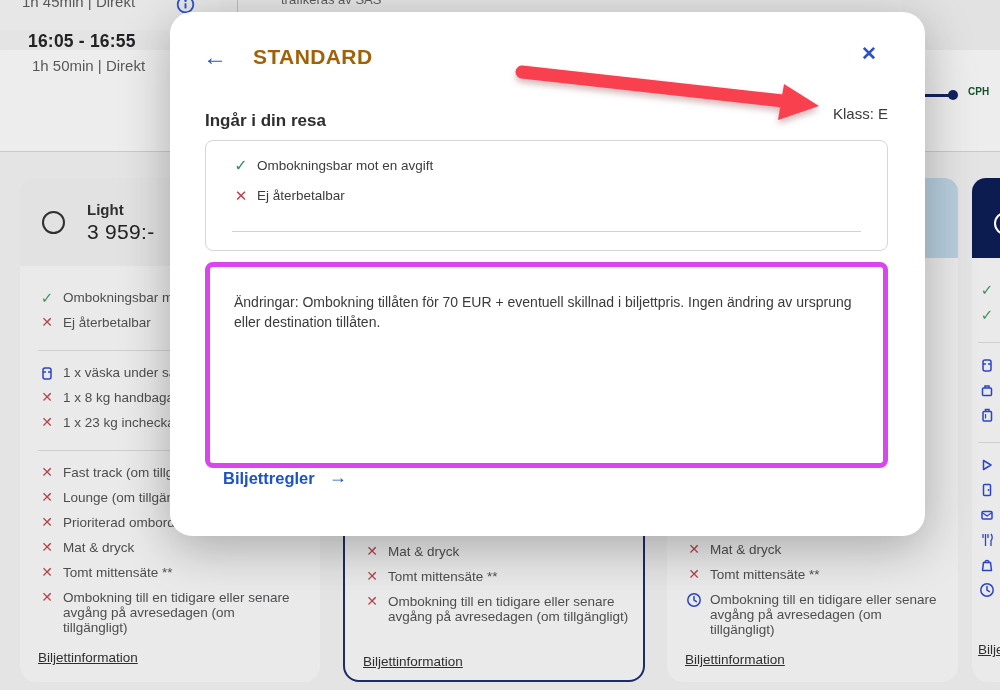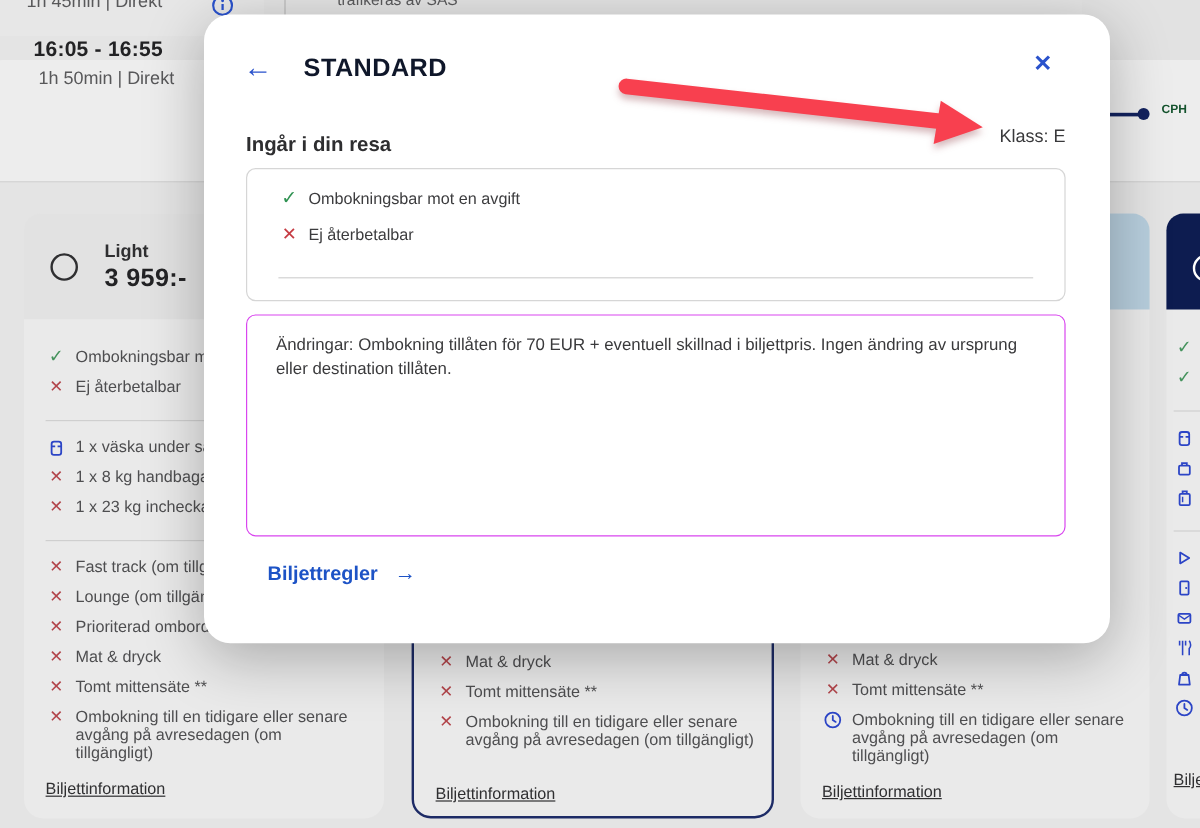--- a/index.html
+++ b/index.html
@@ -30,51 +30,51 @@
   .card3 { left:667px; width:291px; }
   .card4 { left:972px; width:300px; }
   .card-head { height:88px; border-radius:14px 14px 0 0; display:flex; align-items:center; padding:0 0 0 22px; }
   .card1 .card-head { background:#e2e2e2; }
   .card3 .card-head { height:80px; background:#b7cedd; }
   .card4 .card-head { height:80px; background:#0d1c50; }
   .radio { width:23px; height:23px; border:2.5px solid #2f2f31; border-radius:50%; background:transparent; flex:0 0 auto; }
   .radio.white { border-color:#ffffff; margin-top:10px; }
   .fare-nameblock { margin-left:22px; }
   .fare-name { font-size:15px; font-weight:bold; color:#2f2f31; }
-  .fare-price { font-size:21px; font-weight:bold; color:#232325; margin-top:2px; letter-spacing:.3px; }
+  .fare-price { font-size:21px; font-weight:normal; color:#232325; margin-top:2px; letter-spacing:.3px; }
 
   .fare-list { padding:24px 18px 0 18px; }
   .frow { display:flex; align-items:flex-start; height:25px; font-size:13.5px; color:#4e4e50; line-height:15px; }
   .frow.tall { height:44px; }
   .frow .ic { width:18px; flex:0 0 18px; margin-right:7px; text-align:center; }
   .frow .lbl { white-space:nowrap; }
   .frow.tall .lbl { white-space:normal; }
   .fdiv { height:1px; background:#cfcfcf; margin:10px 0 14px 0; }
   .glyph-check { color:#44925c; font-weight:bold; font-size:15px; }
   .glyph-cross { color:#b2454b; font-weight:bold; font-size:14px; }
   .blueic { color:#2c45c6; }
   .ticket-link { display:inline-block; margin:16px 0 0 18px; font-size:13.5px; color:#2f2f31; text-decoration:underline; }
   .tail { position:absolute; top:364px; left:18px; right:10px; }
   .tail .ticket-link { margin-left:0; }
 
   .icon-svg { width:16px; height:16px; display:block; margin:0 auto; }
 
   
   .modal { position:absolute; left:170px; top:12px; width:755px; height:524px; background:#fff; border-radius:22px; z-index:10; box-shadow:0 12px 50px rgba(0,0,0,.28); }
   .m-back { position:absolute; left:30px; top:30px; width:30px; height:30px; font-size:24px; font-weight:600; color:#2a52cc; line-height:28px; text-align:center; cursor:pointer; background:none; border:none; }
-  .m-title { position:absolute; left:83px; top:33px; font-size:21px; font-weight:bold; color:#0f172a; letter-spacing:.4px; }
+  .m-title { position:absolute; left:83px; top:33px; font-size:21px; font-weight:bold; color:#a16207; letter-spacing:.4px; }
   .m-close { position:absolute; left:684px; top:27px; width:30px; height:30px; font-size:19px; font-weight:bold; color:#2a52cc; line-height:30px; text-align:center; cursor:pointer; background:none; border:none; }
   .m-section { position:absolute; left:35px; top:99px; font-size:17px; font-weight:bold; color:#2e2e30; }
   .m-class { position:absolute; left:663px; top:93px; font-size:15px; color:#39393b; }
   .m-box1 { position:absolute; left:35px; top:128px; width:683px; height:111px; border:1px solid #d6d6d6; border-radius:8px; background:#fff; padding:17px 26px 0 26px; }
   .m-box1 .frow { height:30px; color:#3c3c3e; }
   .m-box1 .glyph-check { color:#2f9252; font-size:16px; }
   .m-box1 .glyph-cross { color:#c63c44; font-size:15px; }
   .m-div { height:1px; background:#d2d2d2; margin-top:13px; }
-  .m-box2 { position:absolute; left:35px; top:250px; width:683px; height:185px; border:1px solid #d946ef; border-radius:8px; background:#fff; padding:14px 26px 0 24px; }
+  .m-box2 { position:absolute; left:35px; top:250px; width:683px; height:206px; border:5px solid #d946ef; border-radius:8px; background:#fff; padding:25px 26px 0 24px; }
   .m-box2 p { font-size:14px; color:#3a3a3c; line-height:1.45; margin-bottom:15px; }
   .m-rules { position:absolute; left:53px; top:455px; font-size:16.5px; font-weight:bold; color:#1d53c6; text-decoration:none; display:flex; align-items:flex-end; gap:14px; }
   .m-rules .arr { font-size:18px; font-weight:600; }
 
   
   .annot { position:absolute; inset:0; z-index:20; pointer-events:none; }
 </style>
 </head>
 <body>
 

